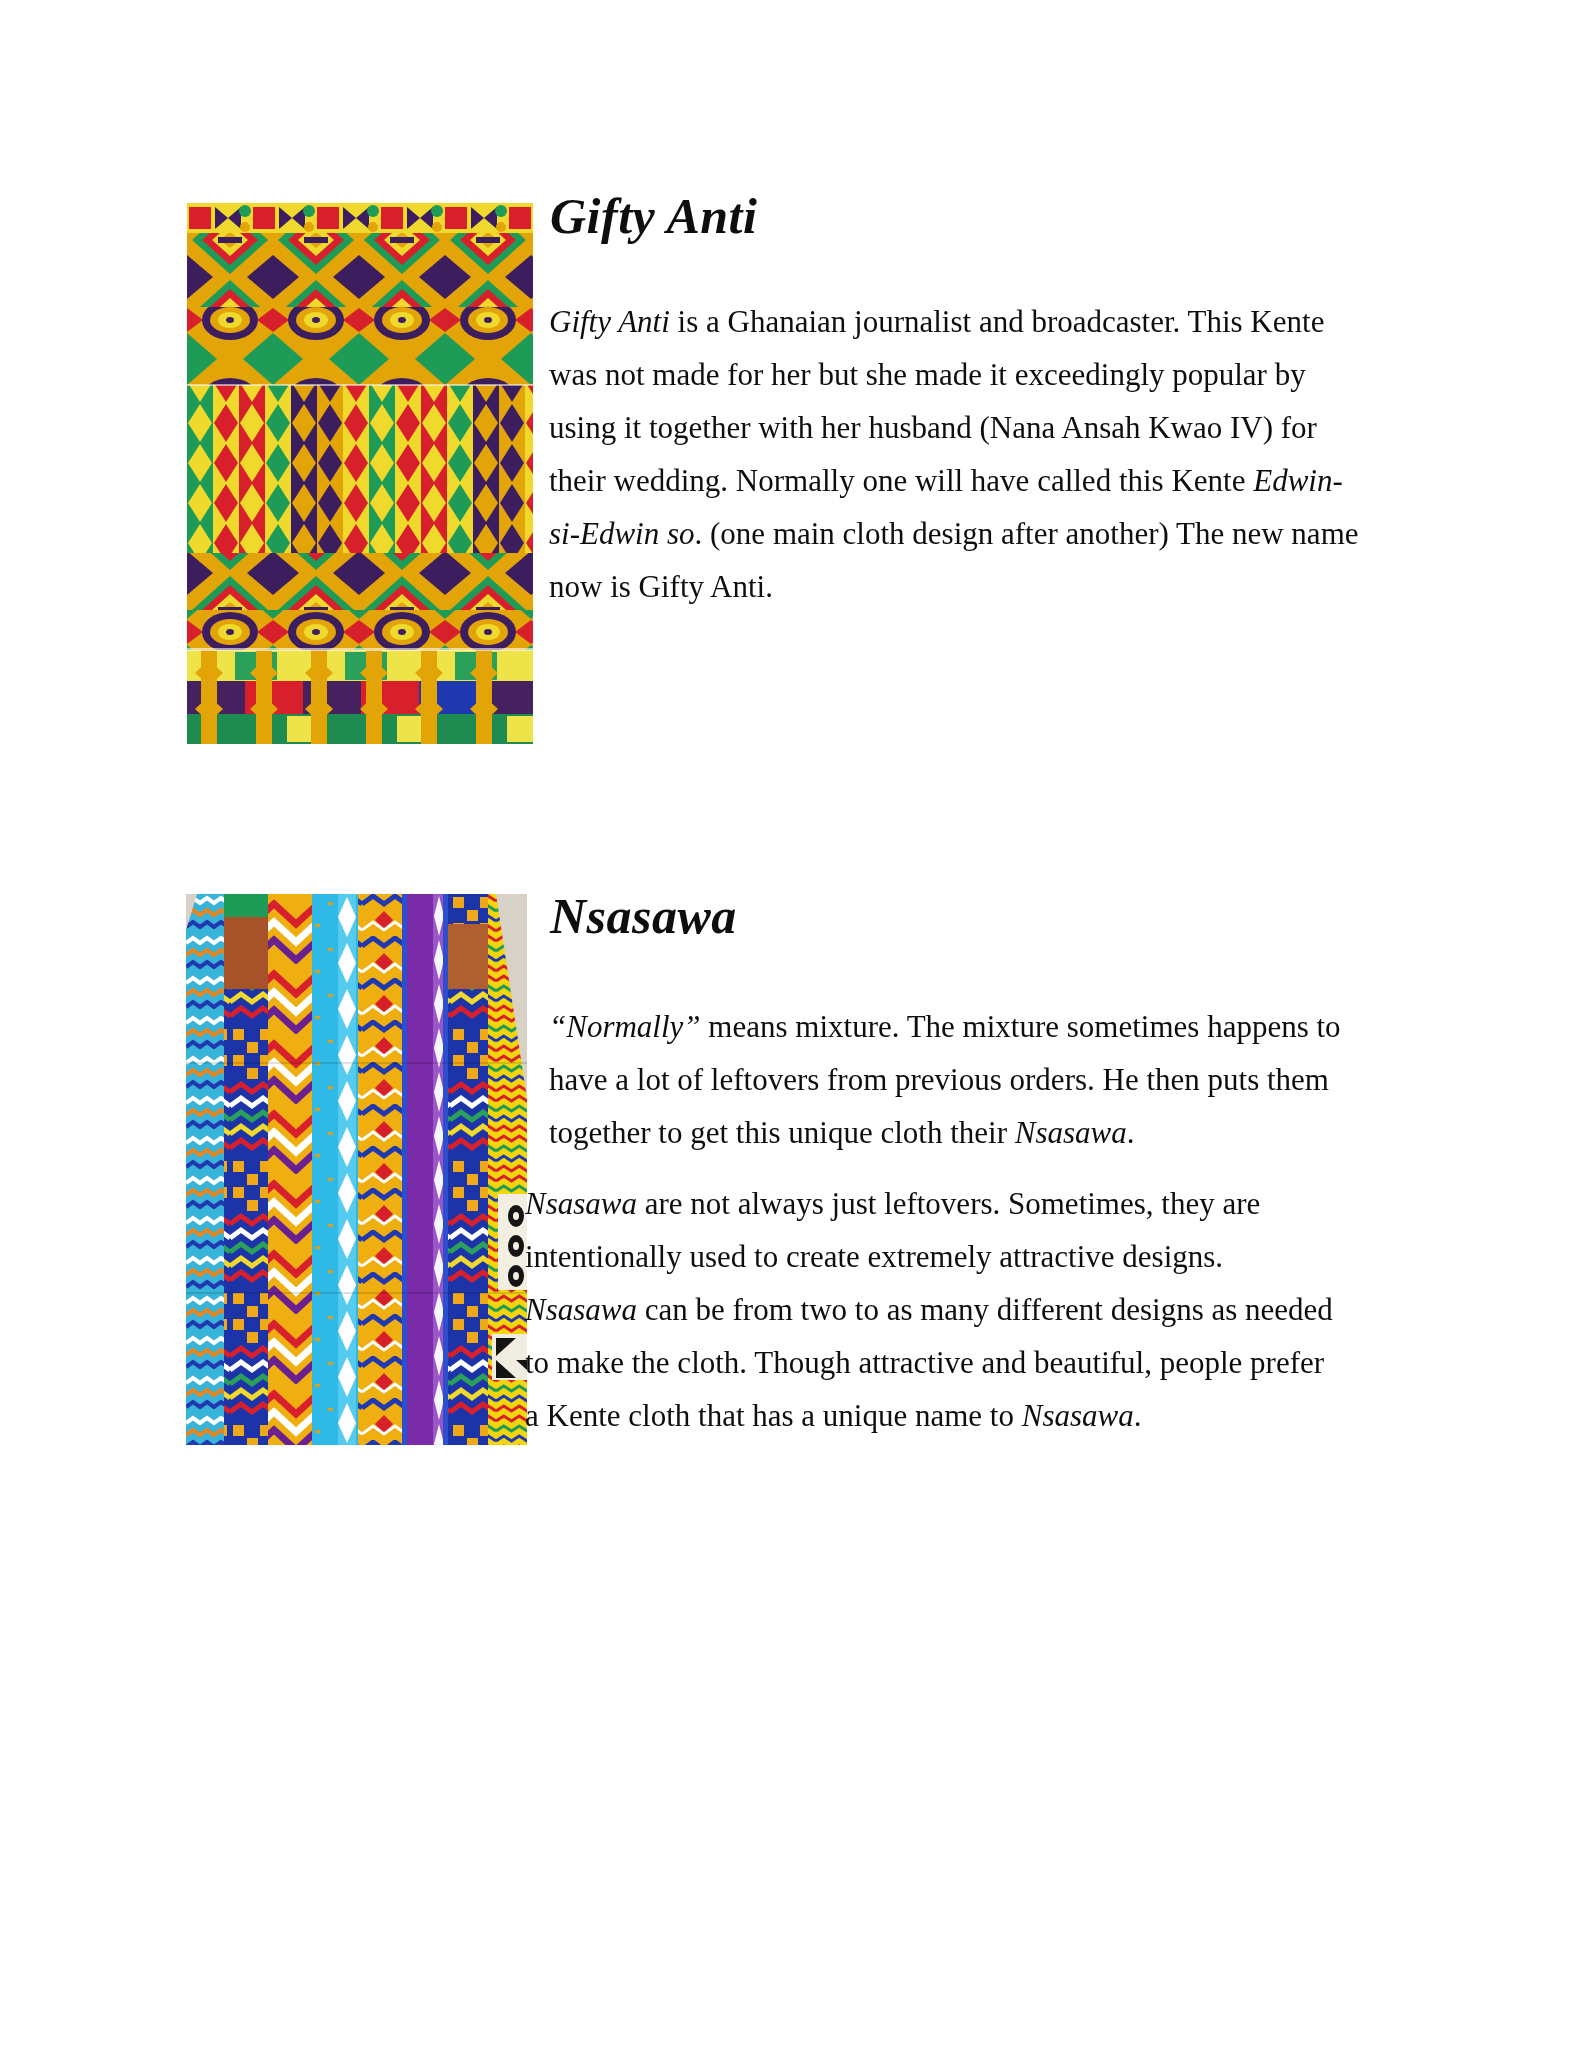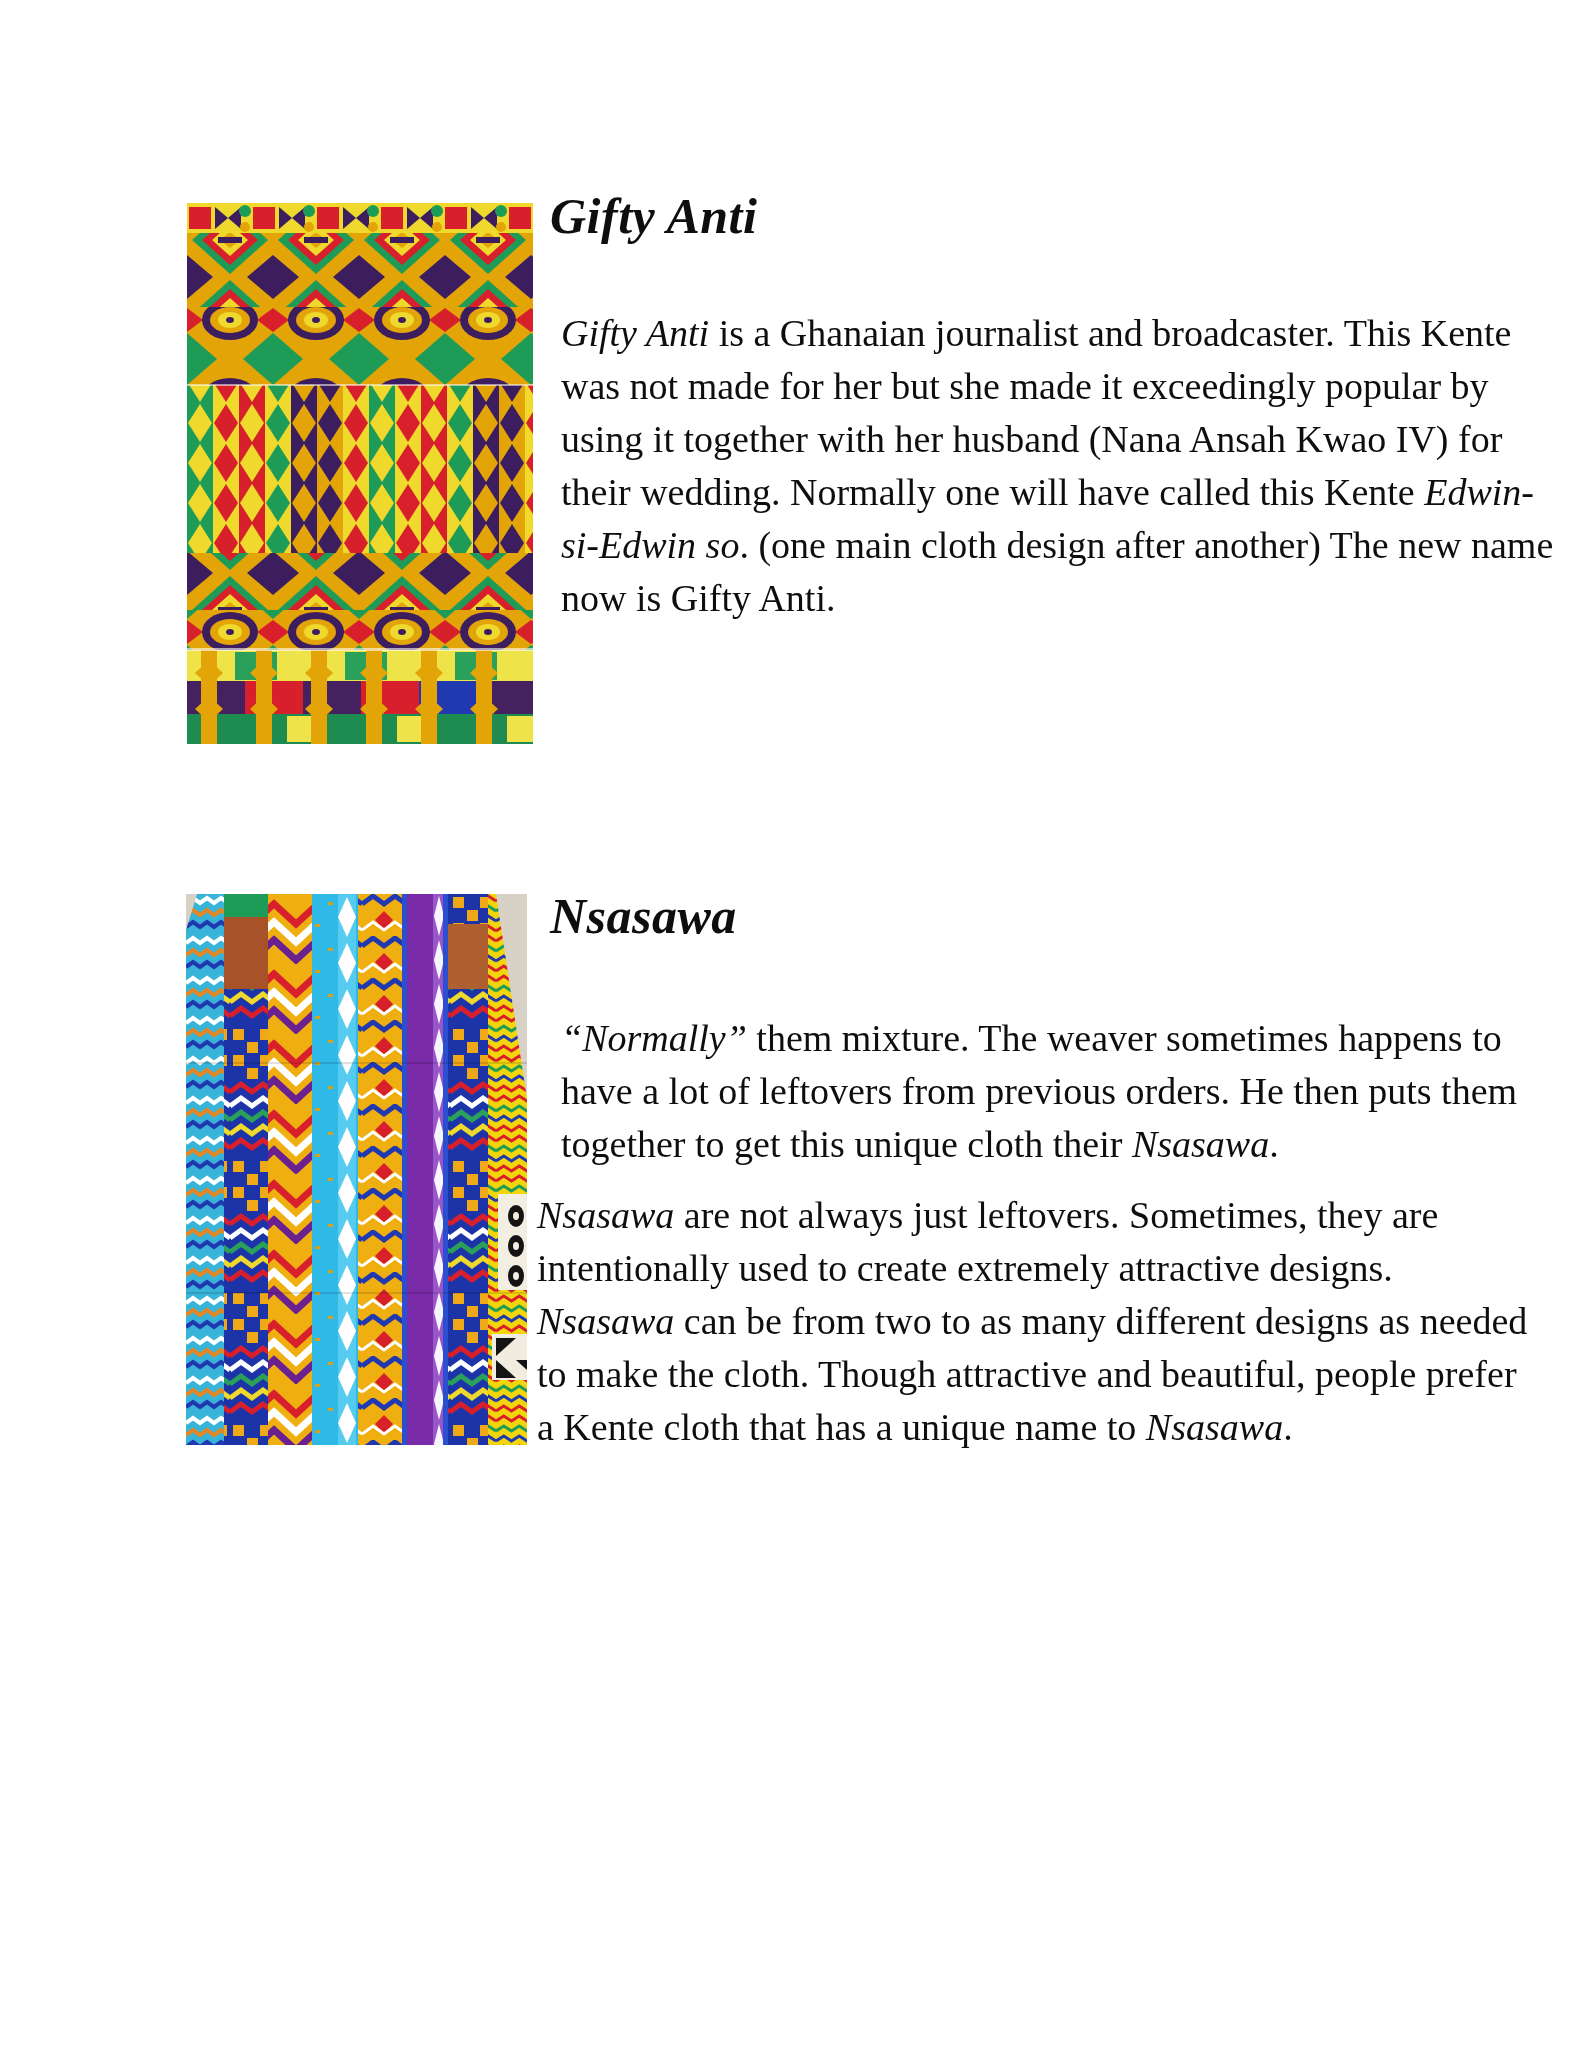--- a/index.html
+++ b/index.html
@@ -18,22 +18,22 @@
   h1.title{
     position:absolute;margin:0;
     font-size:50px;line-height:1;
     font-weight:bold;font-style:italic;
     letter-spacing:0.5px;
     font-family:"Liberation Serif", serif;
   }
   .t1{left:550px;top:191px;}
   .t2{left:550px;top:891px;}
   p.body{
-    position:absolute;margin:12px;
-    font-size:38px;line-height:53px;
+    position:absolute;margin:0;
+    font-size:31px;line-height:53px;
     white-space:nowrap;
     font-family:"Liberation Serif", serif;
   }
   p.body em{font-style:italic;}
   .p1a{left:549px;top:295px;}
   .p2a{left:549px;top:1000px;}
   .p2b{left:525px;top:1177px;}
 </style>
 </head>
 <body>
@@ -252,18 +252,18 @@
         <polygon points="341,0 310,0 341,205" fill="#D8D2C6"></polygon>
         <polygon points="0,0 0,36 11,0" fill="#D8D2C6"></polygon>
 
         <rect x="-20" y="168" width="400" height="2" fill="rgba(0,0,0,0.12)"></rect>
         <rect x="-20" y="398" width="400" height="2" fill="rgba(0,0,0,0.12)"></rect>
       </g>
     </svg>
 
     <h1 class="title t2">Nsasawa</h1>
 
-    <p class="body p2a"><em>“Normally”</em><span> them mixture. The weaver sometimes happens to</span><br><span>have a lot of leftovers from previous orders. He then puts them</span><br><span>together to get this unique cloth their </span><em>Nsasawa</em><span>.</span></p>
+    <p class="body p2a"><em>“Normally”</em><span> means mixture. The mixture sometimes happens to</span><br><span>have a lot of leftovers from previous orders. He then puts them</span><br><span>together to get this unique cloth their </span><em>Nsasawa</em><span>.</span></p>
 
     <p class="body p2b"><em>Nsasawa</em><span> are not always just leftovers. Sometimes, they are</span><br><span>intentionally used to create extremely attractive designs.</span><br><em>Nsasawa</em><span> can be from two to as many different designs as needed</span><br><span>to make the cloth. Though attractive and beautiful, people prefer</span><br><span>a Kente cloth that has a unique name to </span><em>Nsasawa</em><span>.</span></p>
   </section>
 
 </div>
 
 </body></html>

